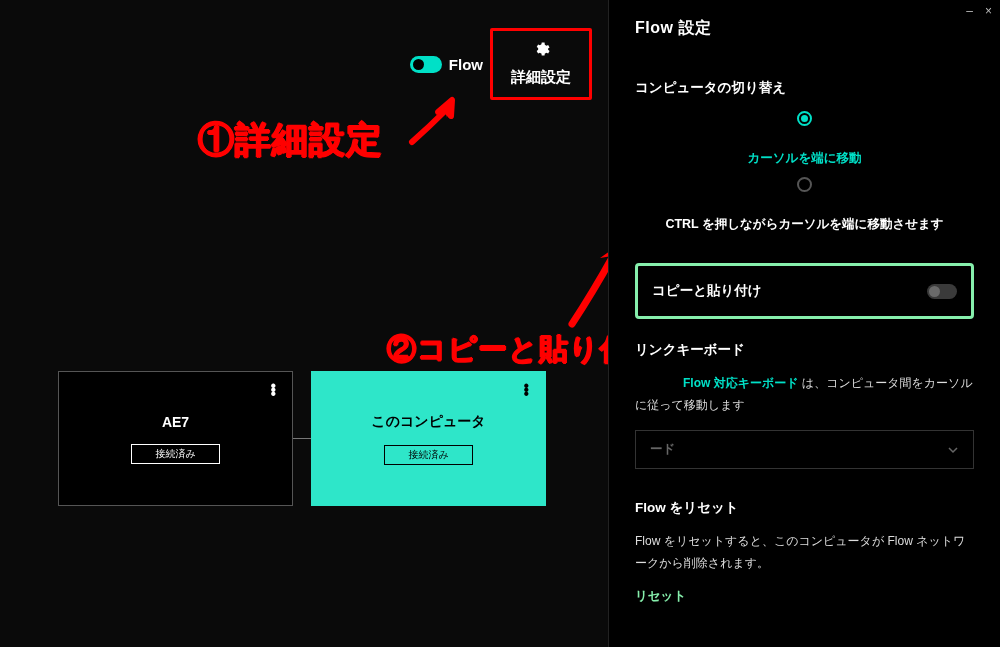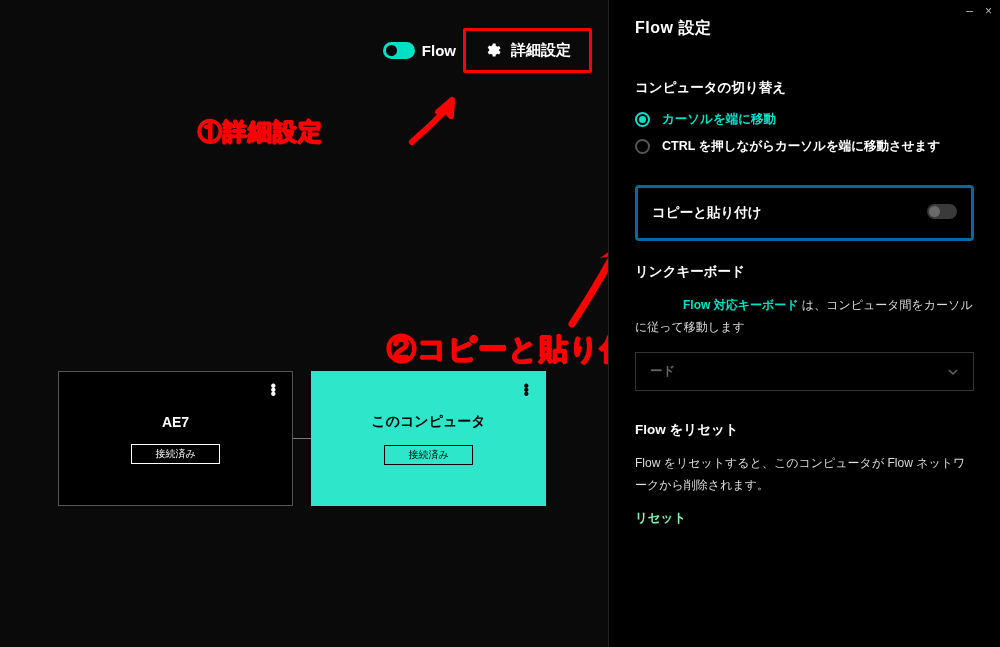--- a/index.html
+++ b/index.html
@@ -23,28 +23,28 @@
 }
 .toggle::after {
   content: ""; position: absolute; left: 3px; top: 3px;
   width: 11px; height: 11px; border-radius: 50%; background: #000;
 }
 .flow-label { font-weight: 700; font-size: 15px; color: #fff; }
 
 .adv-btn {
   display: flex; align-items: center; gap: 10px;
   padding: 10px 18px; cursor: pointer; color: #fff;
-  font-size: 15px; font-weight: 600;
+  font-size: 15px; font-weight: 600; flex-direction: column;
 }
 .hl-red { border: 3px solid #ff0000; border-radius: 2px; }
 .gear { width: 17px; height: 17px; }
 
 .anno1 {
   position: absolute; left: 198px; top: 116px;
-  color: #ff0000; font-weight: 800; font-size: 24px;
+  color: #ff0000; font-weight: 800; font-size: 36px;
   text-shadow: 1px 0 #ff0000, -1px 0 #ff0000, 0 1px #ff0000, 0 -1px #ff0000;
   letter-spacing: 1px;
 }
 .anno2 {
   position: absolute; left: 387px; top: 330px;
   color: #ff0000; font-weight: 800; font-size: 29px;
   text-shadow: 1px 0 #ff0000, -1px 0 #ff0000, 0 1px #ff0000, 0 -1px #ff0000;
   letter-spacing: 1px;
 }
 
@@ -66,35 +66,35 @@
 .kebab { position: absolute; top: 12px; right: 16px; font-size: 16px; letter-spacing: 0; line-height: 4px; cursor: pointer; }
 .kebab span { display: block; }
 .link-line { width: 18px; height: 1px; background: #777; }
 
 .panel-inner { padding: 18px 26px; }
 .panel-title { font-size: 16px; font-weight: 800; margin-bottom: 40px; letter-spacing: 0.5px; }
 
 .section { margin-bottom: 30px; }
 .section-h { font-size: 13.5px; font-weight: 700; color: #ffffff; margin-bottom: 14px; }
 
-.radio-row { display: flex; align-items: center; gap: 12px; margin-bottom: 10px; cursor: pointer; }
+.radio-row { display: flex; align-items: center; gap: 24px; margin-bottom: 10px; cursor: pointer; flex-direction: column; }
 .radio {
   width: 15px; height: 15px; border-radius: 50%;
   border: 2px solid #555; position: relative; flex-shrink: 0;
 }
 .radio.on { border-color: #00e0c7; }
 .radio.on::after {
   content: ""; position: absolute; inset: 2px; border-radius: 50%; background: #00e0c7;
 }
 .radio-label { font-size: 12.5px; font-weight: 600; }
 .teal { color: #00e0c7; }
 
 .copy-section {
-  border: 3px solid #0369a1; border-radius: 4px;
-  padding: 16px 14px; display: flex; align-items: flex-start; justify-content: space-between;
+  border: 3px solid #86efac; border-radius: 4px;
+  padding: 16px 14px; display: flex; align-items: center; justify-content: space-between;
   margin-bottom: 22px;
 }
 .toggle-off {
   width: 30px; height: 15px; border-radius: 9px; background: #3a3a3a;
   position: relative;
 }
 .toggle-off::after {
   content: ""; position: absolute; left: 2px; top: 2px;
   width: 11px; height: 11px; border-radius: 50%; background: #6a6a6a;
 }

